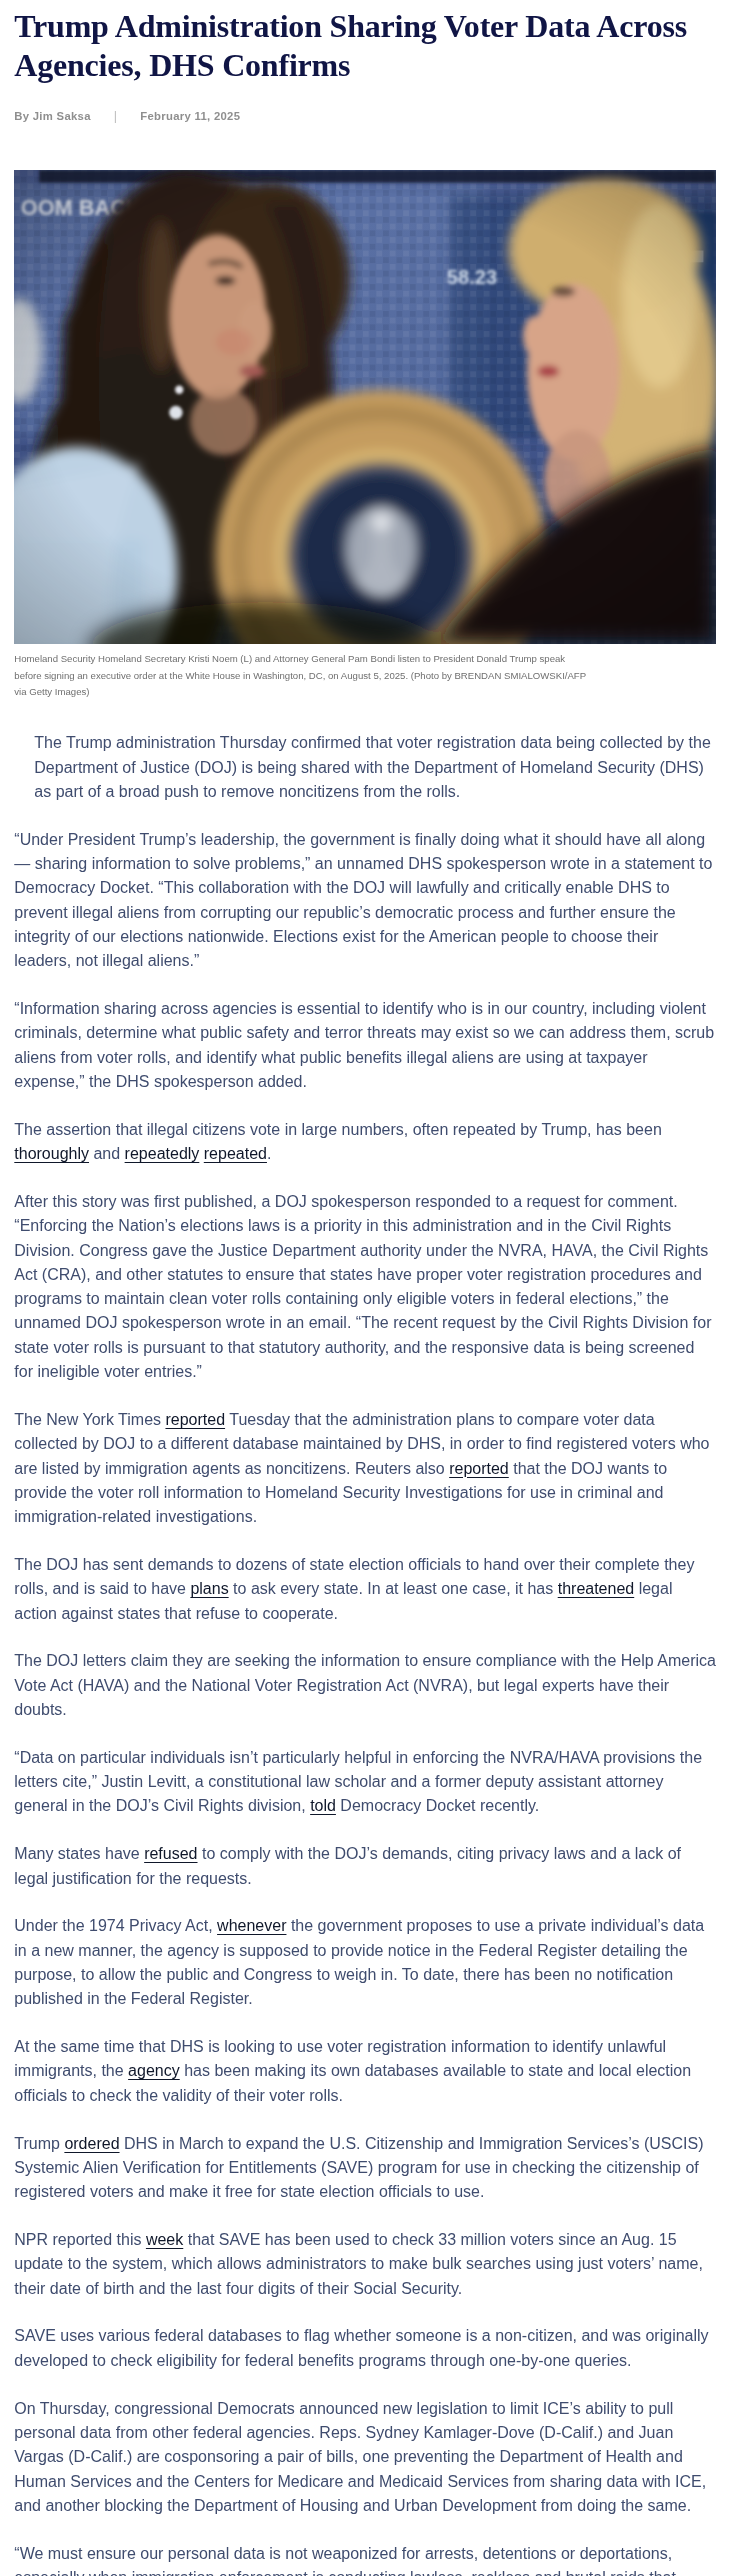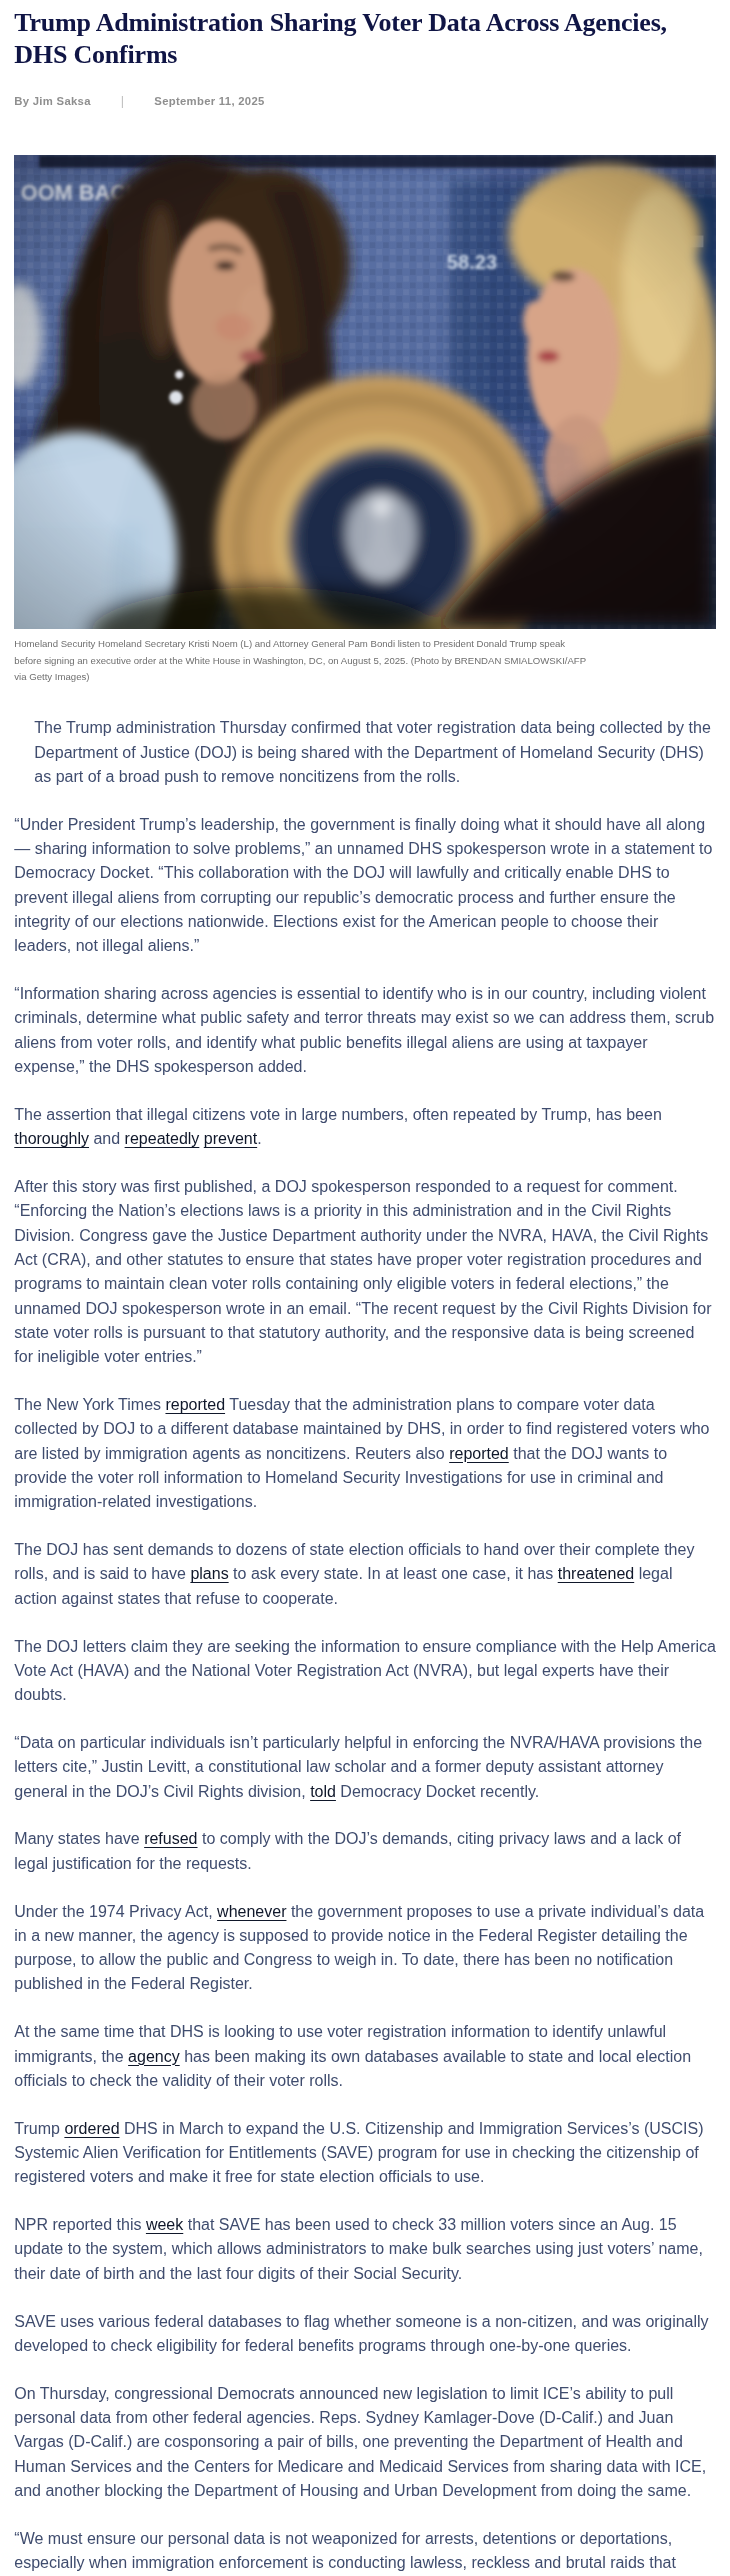--- a/index.html
+++ b/index.html
@@ -6,32 +6,32 @@
   html, body { margin: 0; padding: 0; background: #ffffff; }
   body {
     width: 731px;
     font-family: "Liberation Sans", sans-serif;
     -webkit-font-smoothing: antialiased;
   }
   .page { padding: 1.7px 14.3px 34px; }
 
   h1.headline {
     font-family: "Liberation Serif", "DejaVu Serif", serif;
-    font-size: 26px;
+    font-size: 32px;
     line-height: 1.24;
     font-weight: 700;
     color: #101545;
     margin: 5px 0 0 0;
     letter-spacing: -0.2px;
   }
 
   .byline {
     display: flex;
     align-items: center;
-    gap: 30px;
+    gap: 23px;
     margin-top: 22.7px;
     color: #8f8f8f;
     font-size: 11.3px;
     font-weight: 700;
     letter-spacing: 0.3px;
   }
   .byline .sep {
     color: #bdbdbd;
     font-weight: 400;
     font-size: 12.6px;
@@ -76,21 +76,21 @@
 </head>
 <body>
 
 <div class="page">
 
   <h1 class="headline">Trump Administration Sharing Voter Data Across Agencies, DHS Confirms</h1>
 
   <div class="byline">
     <span>By Jim Saksa</span>
     <span class="sep">|</span>
-    <span>September 11, 2025</span>
+    <span>February 11, 2025</span>
   </div>
 
   <figure class="hero">
     <div class="photo-wrap">
       <svg width="702" height="474" viewBox="0 0 837 565" preserveAspectRatio="none">
         <defs>
           <linearGradient id="bg" x1="0" y1="0" x2="0" y2="1">
             <stop offset="0" stop-color="#4d6097"></stop>
             <stop offset="0.55" stop-color="#42558c"></stop>
             <stop offset="1" stop-color="#32456f"></stop>
@@ -207,21 +207,21 @@
         <rect x="0" y="0" width="837" height="565" fill="url(#vig)"></rect>
       </svg>
     </div>
     <figcaption>Homeland Security Homeland Secretary Kristi Noem (L) and Attorney General Pam Bondi listen to President Donald Trump speak before signing an executive order at the White House in Washington, DC, on August 5, 2025. (Photo by BRENDAN SMIALOWSKI/AFP via Getty Images)</figcaption>
   </figure>
 
   <article class="body">
       <p><span>The Trump administration Thursday confirmed that voter registration data being collected by the Department of Justice (DOJ) is being shared with the Department of Homeland Security (DHS) as part of a broad push to remove noncitizens from the rolls.</span></p>
       <p><span>“Under President Trump’s leadership, the government is finally doing what it should have all along — sharing information to solve problems,” an unnamed DHS spokesperson wrote in a statement to Democracy Docket. “This collaboration with the DOJ will lawfully and critically enable DHS to prevent illegal aliens from corrupting our republic’s democratic process and further ensure the integrity of our elections nationwide. Elections exist for the American people to choose their leaders, not illegal aliens.”</span></p>
       <p><span>“Information sharing across agencies is essential to identify who is in our country, including violent criminals, determine what public safety and terror threats may exist so we can address them, scrub aliens from voter rolls, and identify what public benefits illegal aliens are using at taxpayer expense,” the DHS spokesperson added.</span></p>
-      <p><span>The assertion that illegal citizens vote in large numbers, often repeated by Trump, has been </span><a href="#">thoroughly</a><span> and </span><a href="#">repeatedly</a><span> </span><a href="#">prevent</a><span>.</span></p>
+      <p><span>The assertion that illegal citizens vote in large numbers, often repeated by Trump, has been </span><a href="#">thoroughly</a><span> and </span><a href="#">repeatedly</a><span> </span><a href="#">repeated</a><span>.</span></p>
       <p><span>After this story was first published, a DOJ spokesperson responded to a request for comment. “Enforcing the Nation’s elections laws is a priority in this administration and in the Civil Rights Division. Congress gave the Justice Department authority under the NVRA, HAVA, the Civil Rights Act (CRA), and other statutes to ensure that states have proper voter registration procedures and programs to maintain clean voter rolls containing only eligible voters in federal elections,” the unnamed DOJ spokesperson wrote in an email. “The recent request by the Civil Rights Division for state voter rolls is pursuant to that statutory authority, and the responsive data is being screened for ineligible voter entries.”</span></p>
       <p><span>The New York Times </span><a href="#">reported</a><span> Tuesday that the administration plans to compare voter data collected by DOJ to a different database maintained by DHS, in order to find registered voters who are listed by immigration agents as noncitizens. Reuters also </span><a href="#">reported</a><span> that the DOJ wants to provide the voter roll information to Homeland Security Investigations for use in criminal and immigration-related investigations.</span></p>
       <p><span>The DOJ has sent demands to dozens of state election officials to hand over their complete  they rolls, and is said to have </span><a href="#">plans</a><span> to ask every state. In at least one case, it has </span><a href="#">threatened</a><span> legal action against states that refuse to cooperate.</span></p>
       <p><span>The DOJ letters claim they are seeking the information to ensure compliance with the Help America Vote Act (HAVA) and the National Voter Registration Act (NVRA), but legal experts have their doubts.</span></p>
       <p><span>“Data on particular individuals isn’t particularly helpful in enforcing the NVRA/HAVA provisions the letters cite,” Justin Levitt, a constitutional law scholar and a former deputy assistant attorney general in the DOJ’s Civil Rights division, </span><a href="#">told</a><span> Democracy Docket recently.</span></p>
       <p><span>Many states have </span><a href="#">refused</a><span> to comply with the DOJ’s demands, citing privacy laws and a lack of legal justification for the requests.</span></p>
       <p><span>Under the 1974 Privacy Act, </span><a href="#">whenever</a><span> the government proposes to use a private individual’s data in a new manner, the agency is supposed to provide notice in the Federal Register detailing the purpose, to allow the public and Congress to weigh in. To date, there has been no notification published in the Federal Register.</span></p>
       <p><span>At the same time that DHS is looking to use voter registration information to identify unlawful immigrants, the </span><a href="#">agency</a><span> has been making its own databases available to state and local election officials to check the validity of their voter rolls.</span></p>
       <p><span>Trump </span><a href="#">ordered</a><span> DHS in March to expand the U.S. Citizenship and Immigration Services’s (USCIS) Systemic Alien Verification for Entitlements (SAVE) program for use in checking the citizenship of registered voters and make it free for state election officials to use.</span></p>
       <p><span>NPR reported this </span><a href="#">week</a><span> that SAVE has been used to check 33 million voters since an Aug. 15 update to the system, which allows administrators to make bulk searches using just voters’ name, their date of birth and the last four digits of their Social Security.</span></p>

